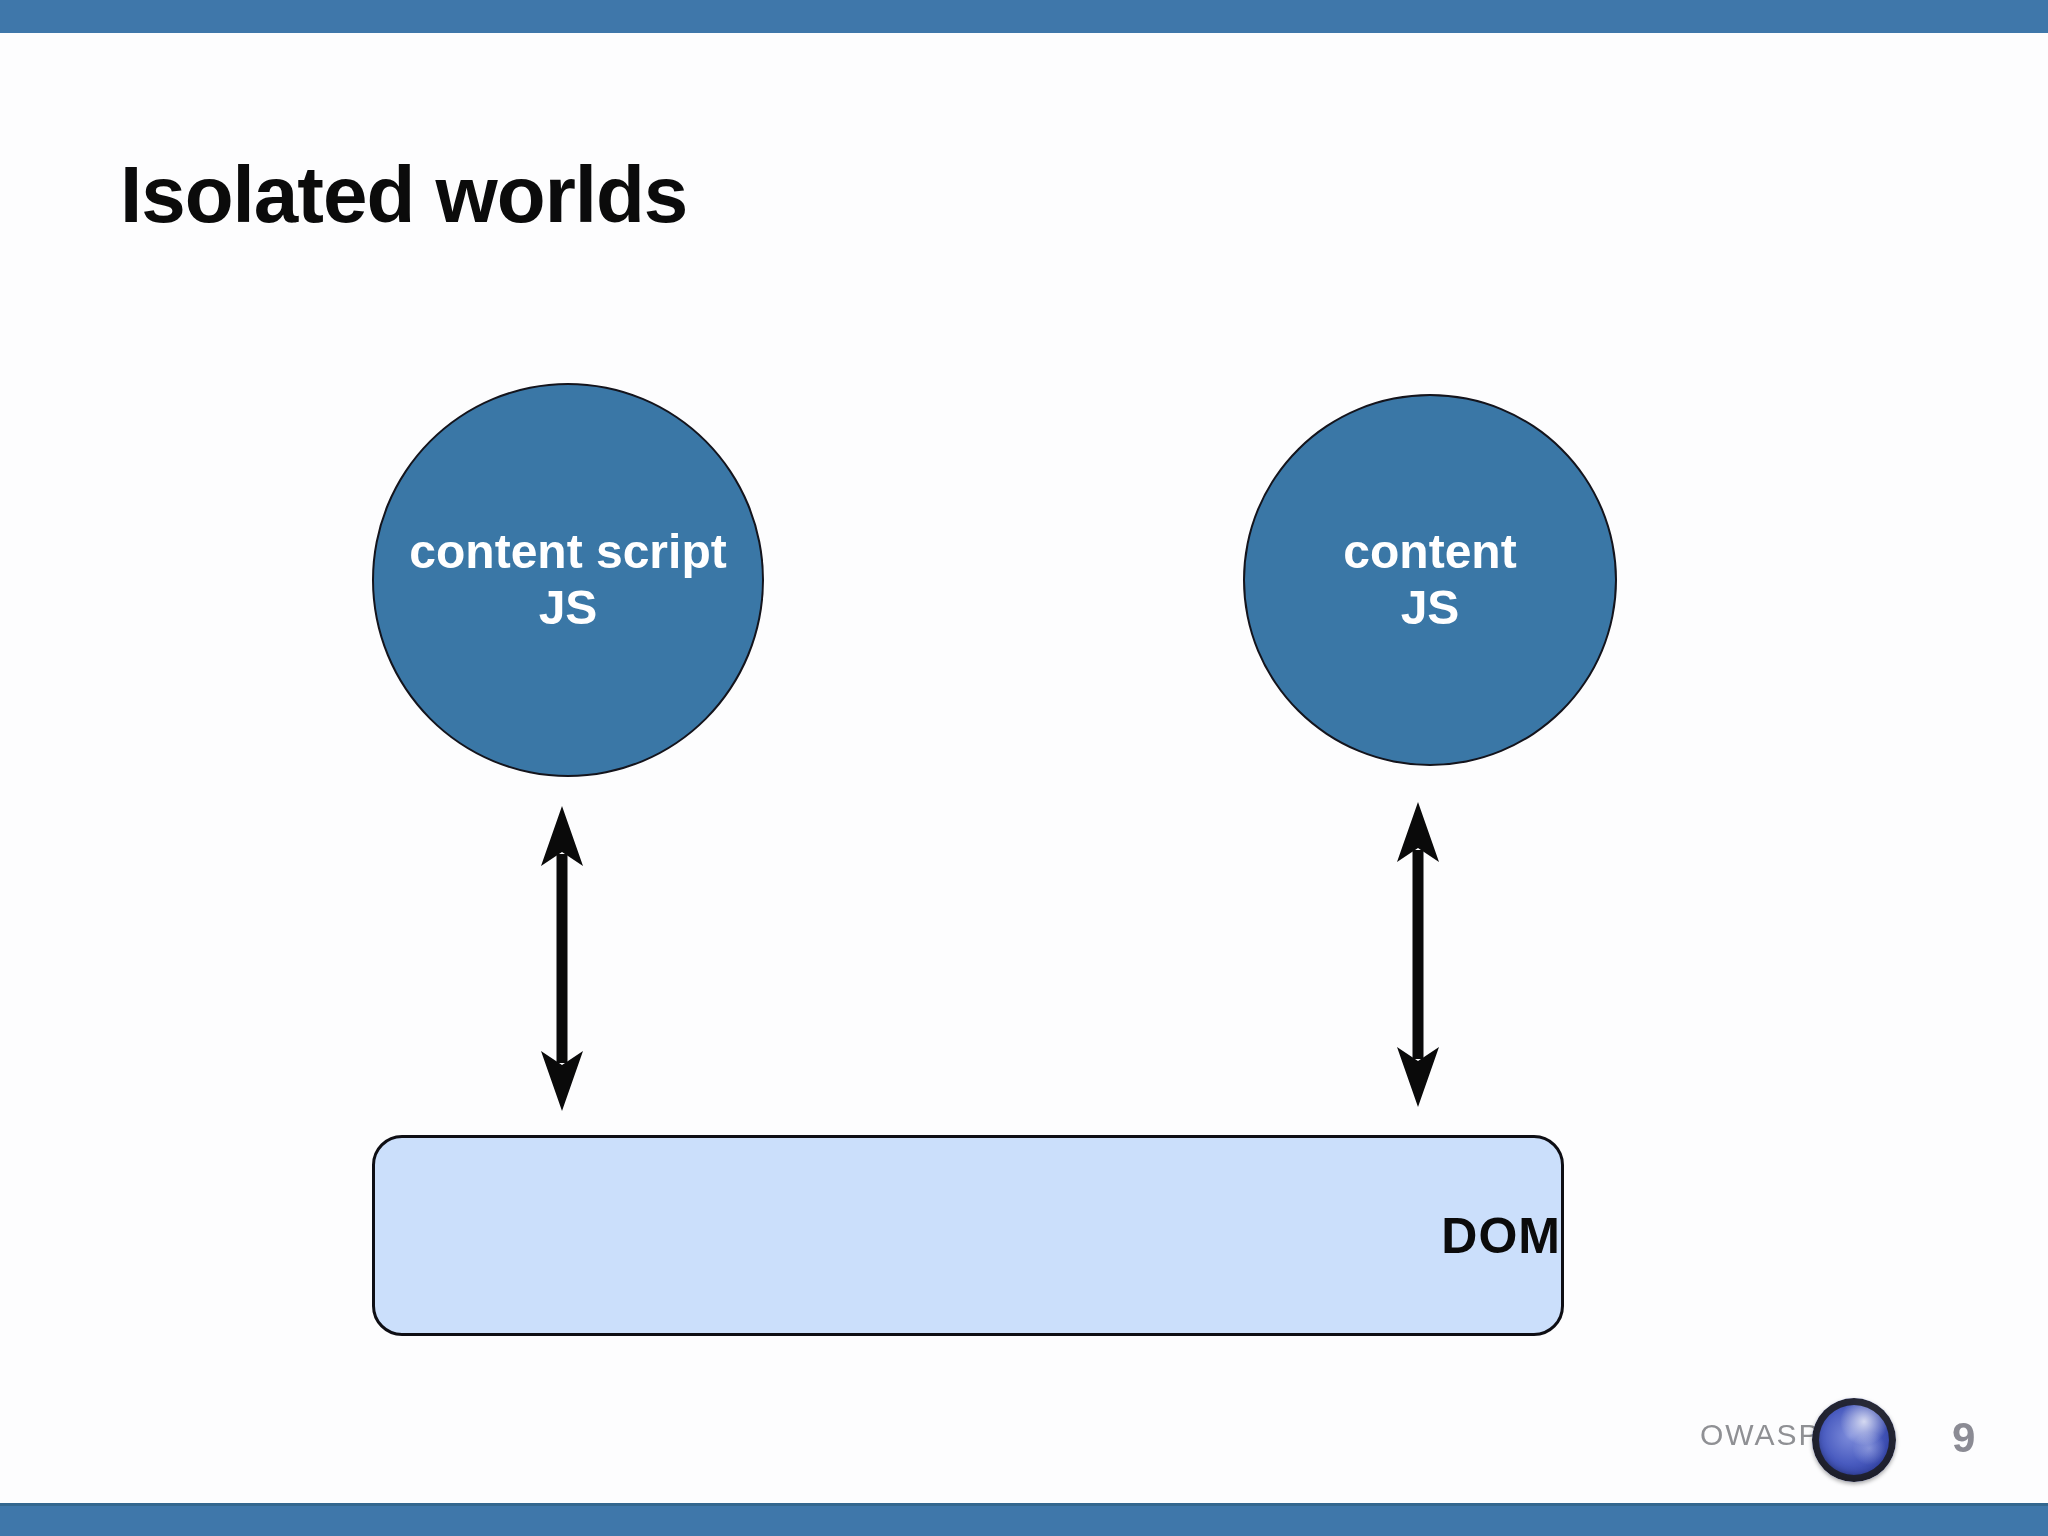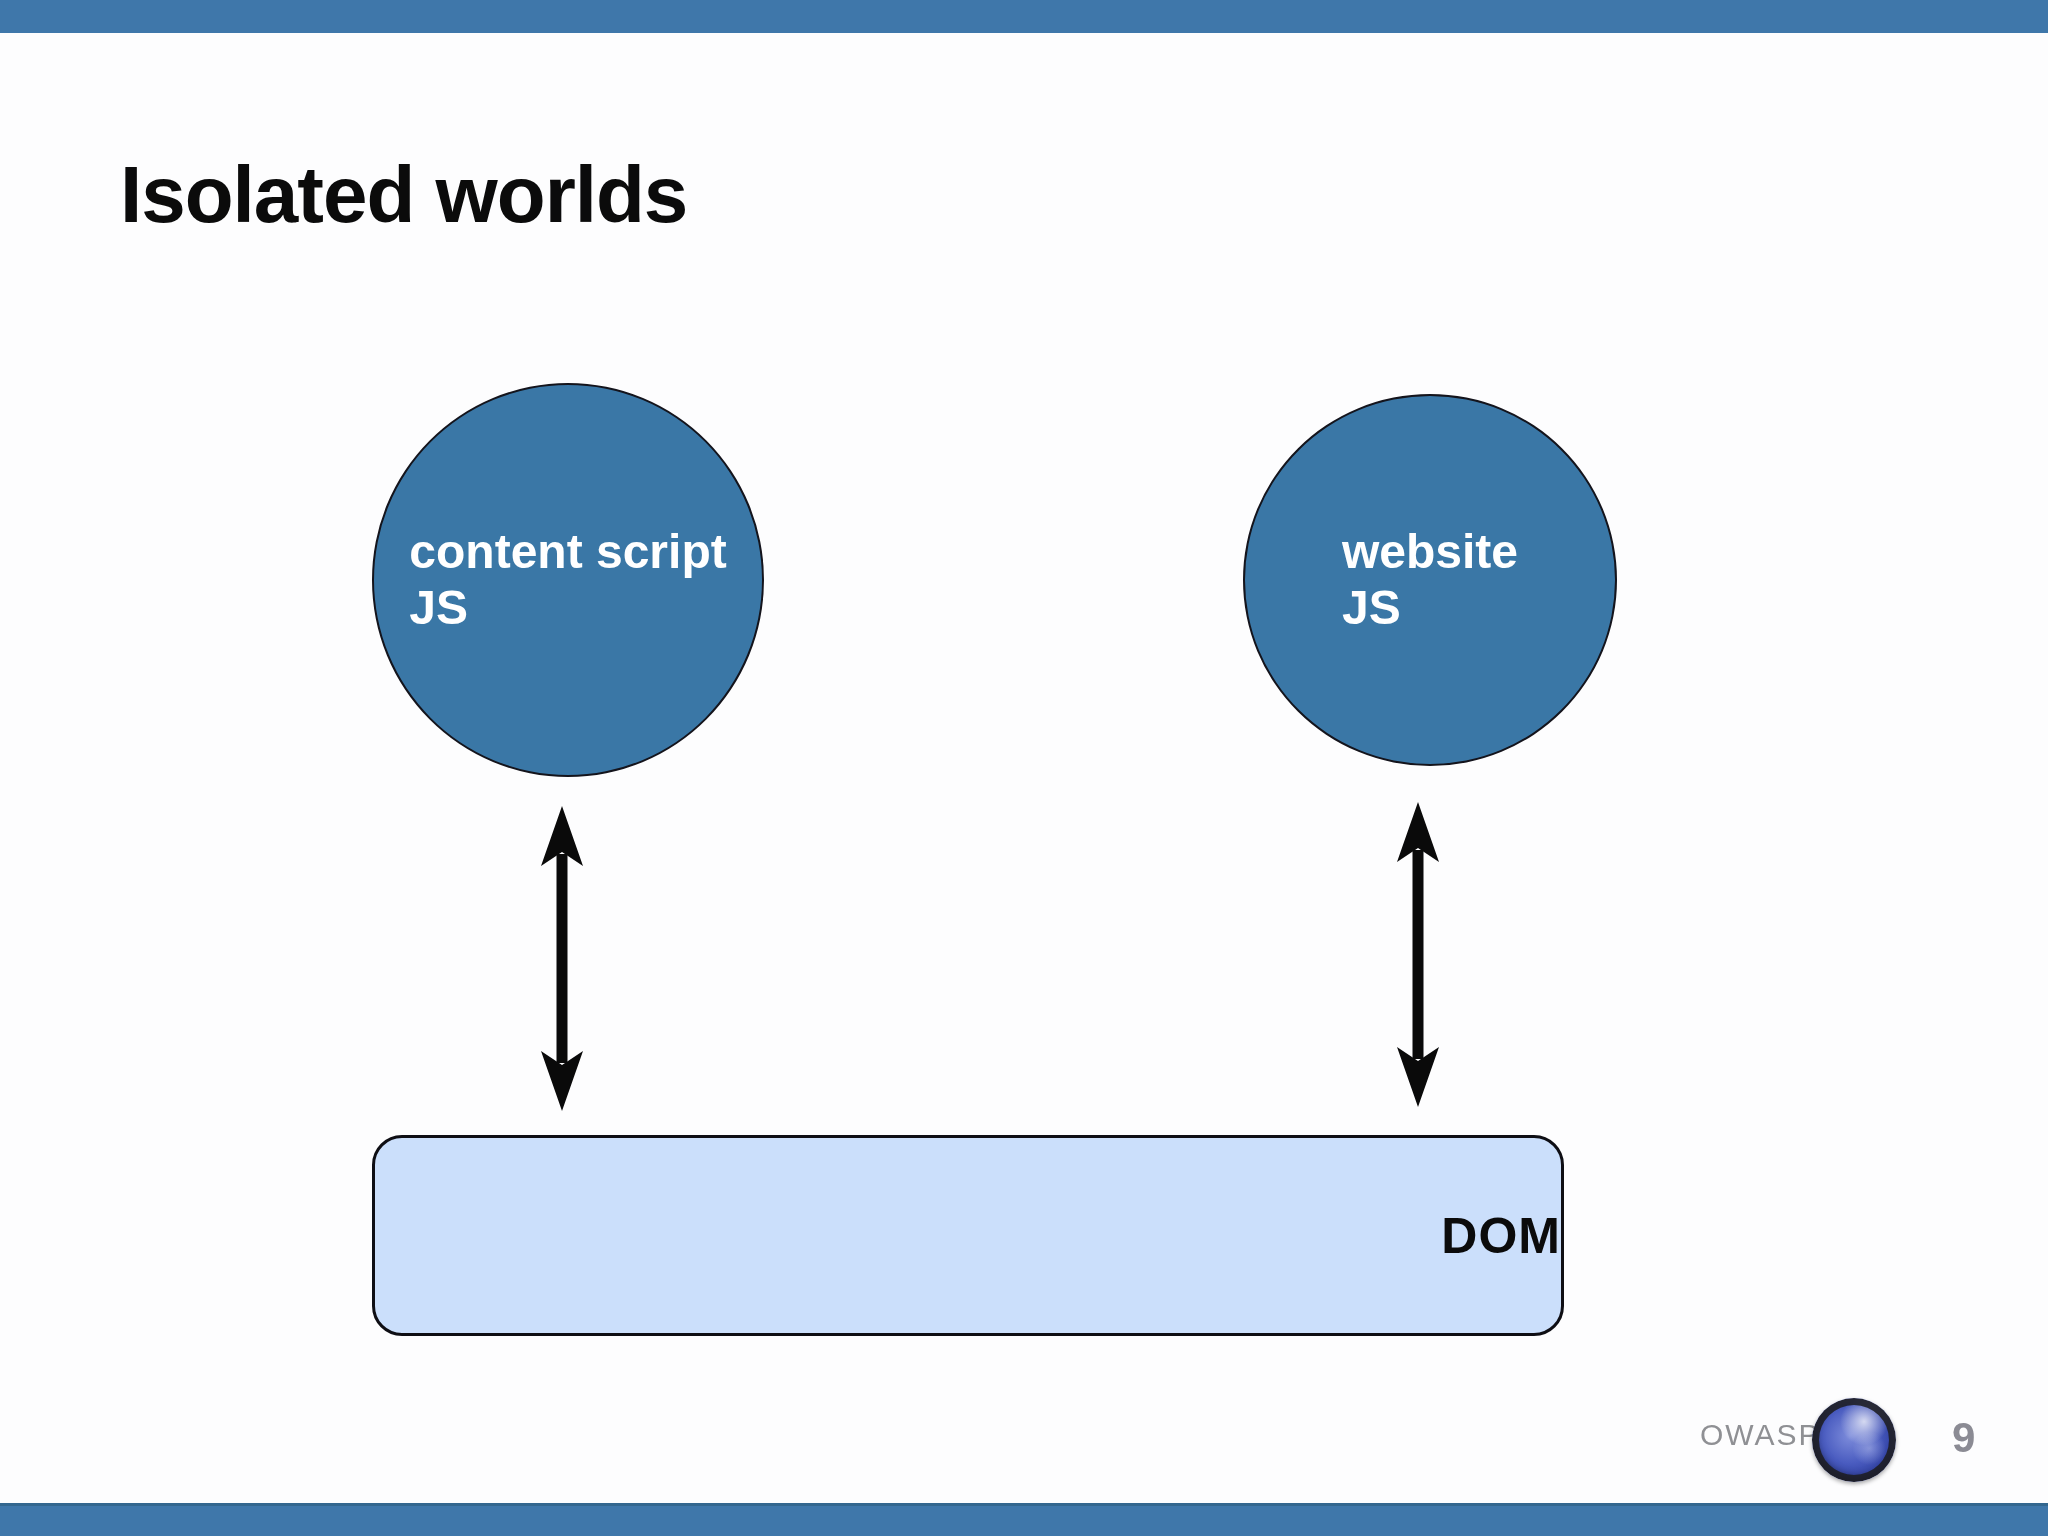--- a/index.html
+++ b/index.html
@@ -39,20 +39,21 @@
     white-space:nowrap;
     margin-top:44px;
   }
   .circle{
     position:absolute;
     border-radius:50%;
     background:var(--circle-blue);
     border:2px solid var(--circle-border);
     box-sizing:border-box;
     display:flex;align-items:center;justify-content:center;
+    text-align:center;
   }
   .circle.left{left:372px;top:383px;width:392px;height:394px;}
   .circle.right{left:1243px;top:394px;width:374px;height:372px;}
   .circle .label{
     color:var(--circle-text);
     font-size:48px;font-weight:700;line-height:56px;
     letter-spacing:0px;
   }
   .arrow{position:absolute;}
   .arrow.left{left:538px;top:804px;}
@@ -107,21 +108,21 @@
 
   <div class="circle left">
     <div class="label">
       <span>content script</span><br>
       <span>JS</span>
     </div>
   </div>
 
   <div class="circle right">
     <div class="label">
-      <span>website</span><br>
+      <span>content</span><br>
       <span>JS</span>
     </div>
   </div>
 
   <div class="arrow left">
     <svg width="48" height="309" viewBox="0 0 48 309" xmlns="http://www.w3.org/2000/svg">
       <polygon points="24,2 45,62 24,48 3,62" fill="var(--arrow-black)"></polygon>
       <rect x="18.5" y="50" width="11" height="209" fill="var(--arrow-black)"></rect>
       <polygon points="24,307 45,247 24,261 3,247" fill="var(--arrow-black)"></polygon>
     </svg>

